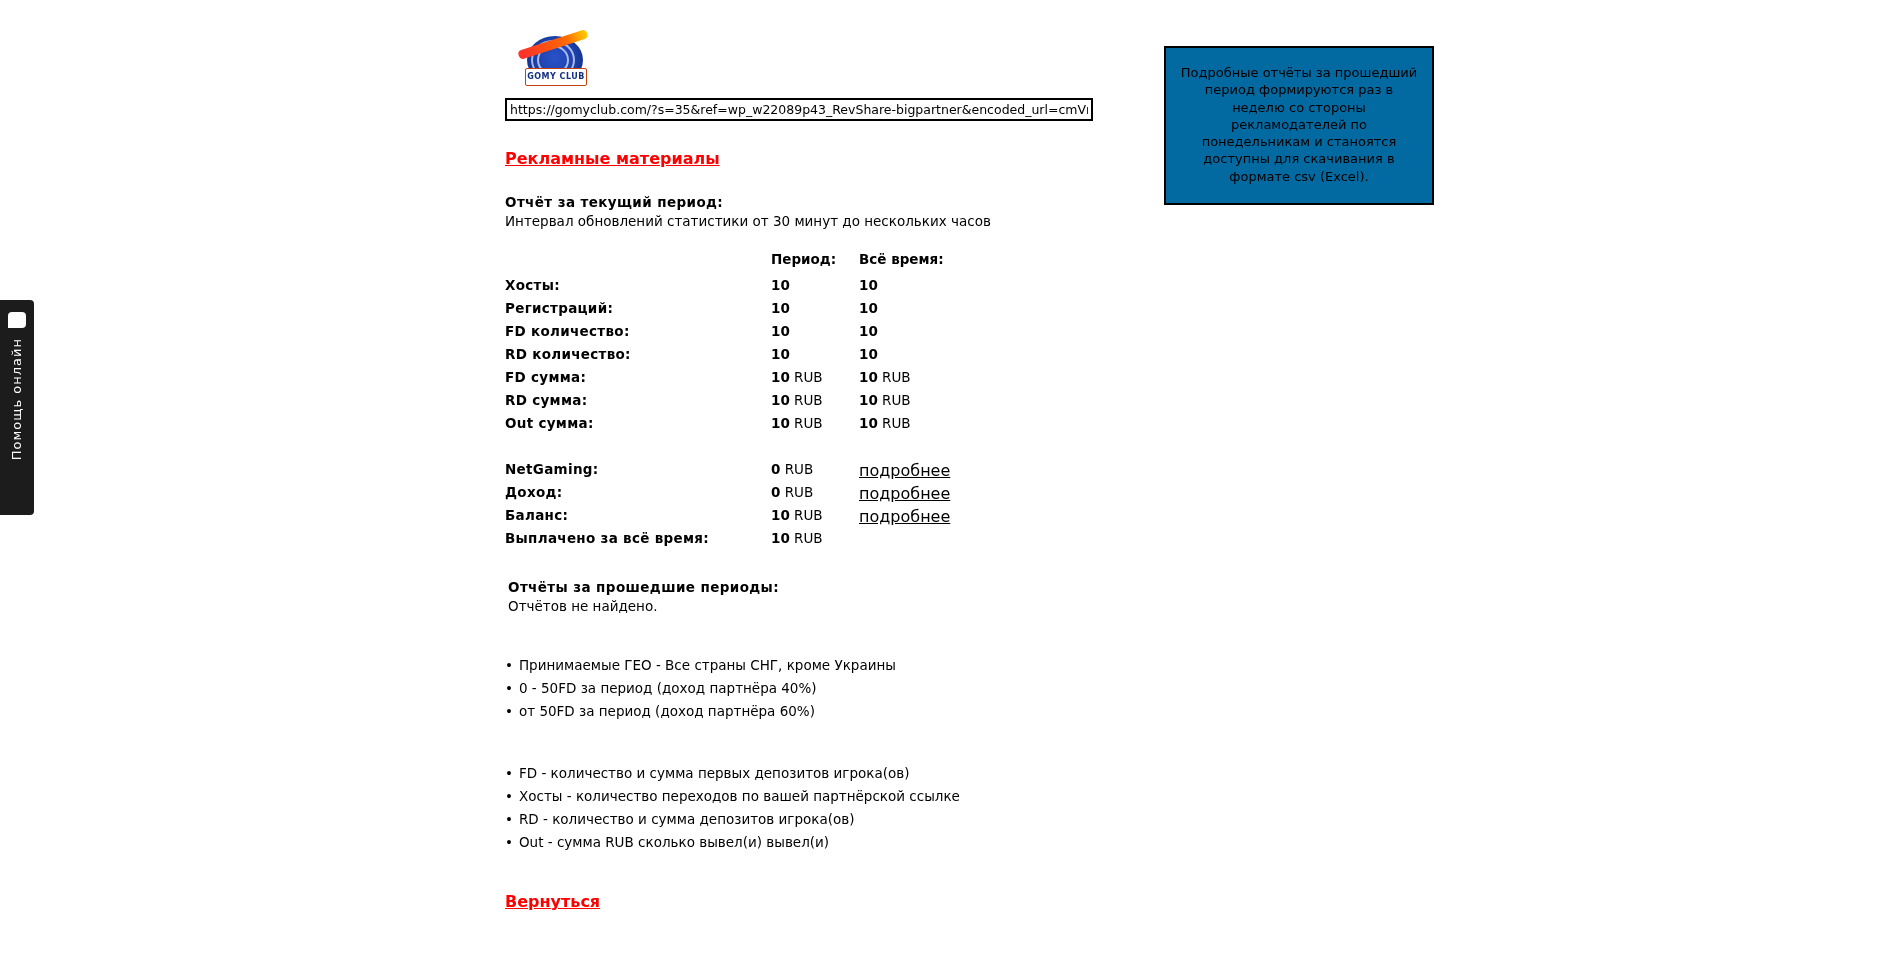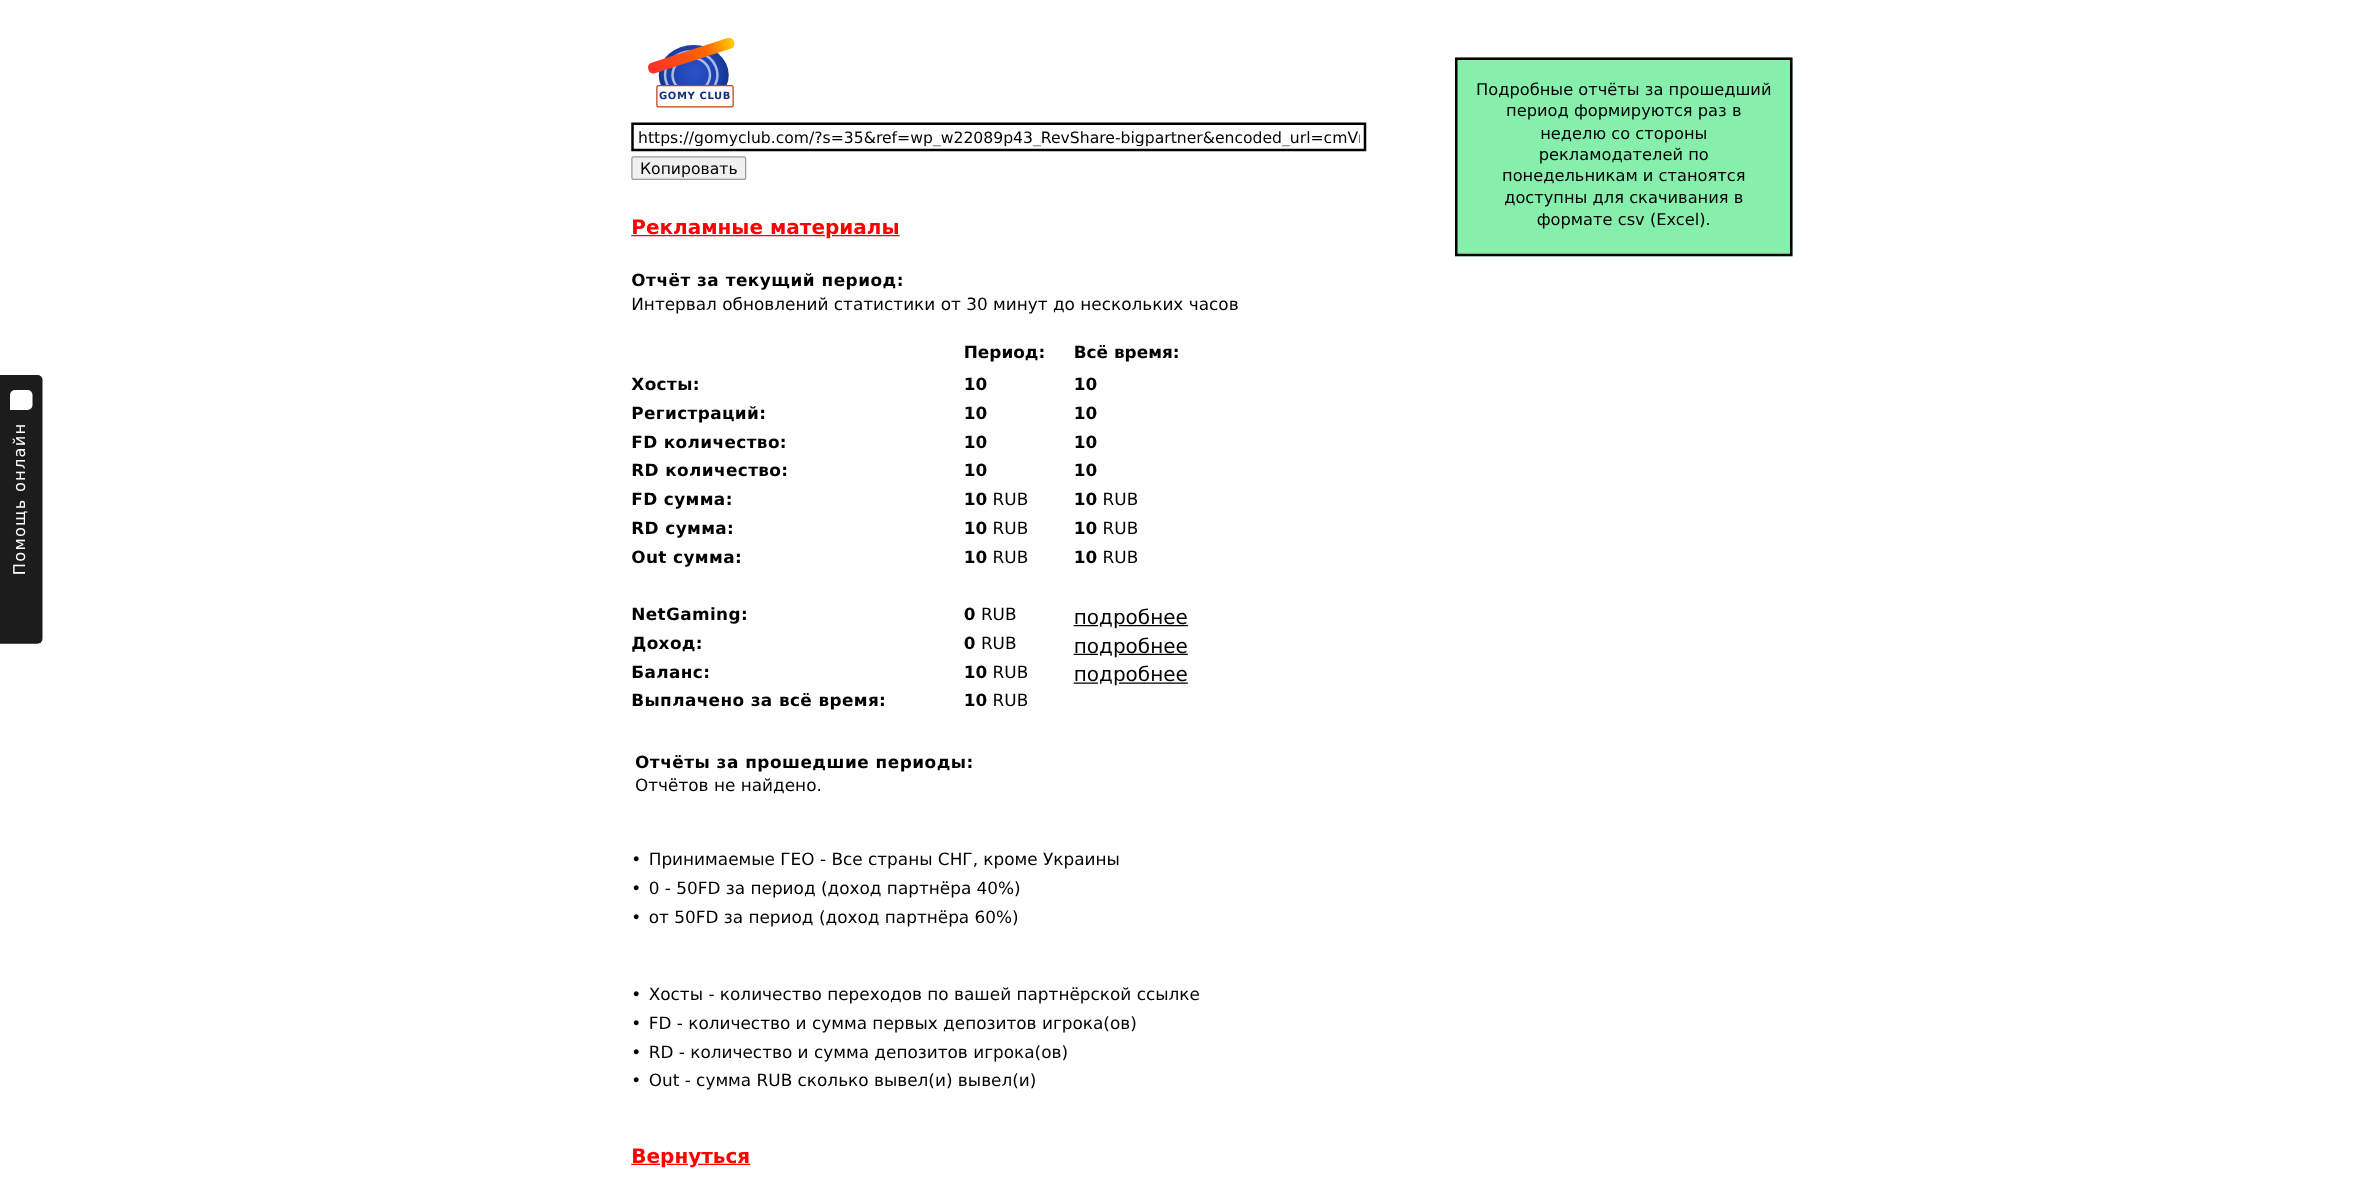--- a/index.html
+++ b/index.html
@@ -222,21 +222,21 @@
     cursor: pointer;
   }
 
   
   .info-box {
     position: absolute;
     left: 1164px;
     top: 46px;
     width: 270px;
     border: 2px solid #000000;
-    background: #86efac;
+    background: #0369a1;
     box-sizing: border-box;
     padding: 16px 14px 18px 14px;
     text-align: center;
     font-size: 13px;
     line-height: 1.33;
     color: #000000;
   }
   .info-box p { margin: 0; }
   .info-box p + p { margin-top: 32px; }
 </style>
@@ -257,23 +257,20 @@
     <div class="logo">
       <span class="disc"></span>
       <span class="ring r1"></span>
       <span class="ring r2"></span>
       <span class="streak"></span>
       <span class="banner">GOMY CLUB</span>
     </div>
 
     <input class="ref-input" type="text" readonly="" value="https://gomyclub.com/?s=35&amp;ref=wp_w22089p43_RevShare-bigpartner&amp;encoded_url=cmVnaXN" style="">
 
-    <div>
-      <button class="copy-btn">Копировать</button>
-    </div>
 
     <a class="promo-link">Рекламные материалы</a>
 
     <div class="section-title">Отчёт за текущий период:</div>
     <div class="sub-note">Интервал обновлений статистики от 30 минут до нескольких часов</div>
 
     <table class="stats">
       <tbody>
         <tr class="head">
           <td class="c0"></td>
@@ -347,22 +344,22 @@
     <div class="past-title">Отчёты за прошедшие периоды:</div>
     <div class="past-empty">Отчётов не найдено.</div>
 
     <ul class="bullets terms">
       <li><span class="dot">•</span><span>Принимаемые ГЕО - Все страны СНГ, кроме Украины</span></li>
       <li><span class="dot">•</span><span>0 - 50FD за период (доход партнёра 40%)</span></li>
       <li><span class="dot">•</span><span>от 50FD за период (доход партнёра 60%)</span></li>
     </ul>
 
     <ul class="bullets glossary">
+      <li><span class="dot">•</span><span>FD - количество и сумма первых депозитов игрока(ов)</span></li>
       <li><span class="dot">•</span><span>Хосты - количество переходов по вашей партнёрской ссылке</span></li>
-      <li><span class="dot">•</span><span>FD - количество и сумма первых депозитов игрока(ов)</span></li>
       <li><span class="dot">•</span><span>RD - количество и сумма депозитов игрока(ов)</span></li>
       <li><span class="dot">•</span><span>Out - сумма RUB сколько вывел(и) вывел(и)</span></li>
     </ul>
 
     <a class="back-link">Вернуться</a>
   </div>
 
   <div class="info-box">
     <p>Подробные отчёты за прошедший период формируются раз в неделю со стороны рекламодателей по понедельникам и станоятся доступны для скачивания в формате csv (Excel).</p>
   </div>

